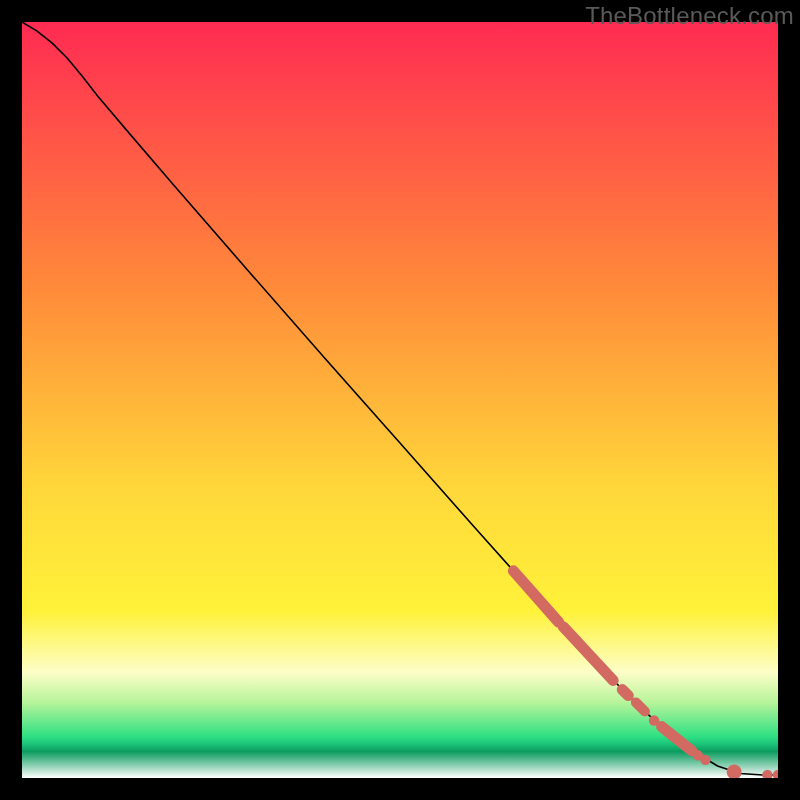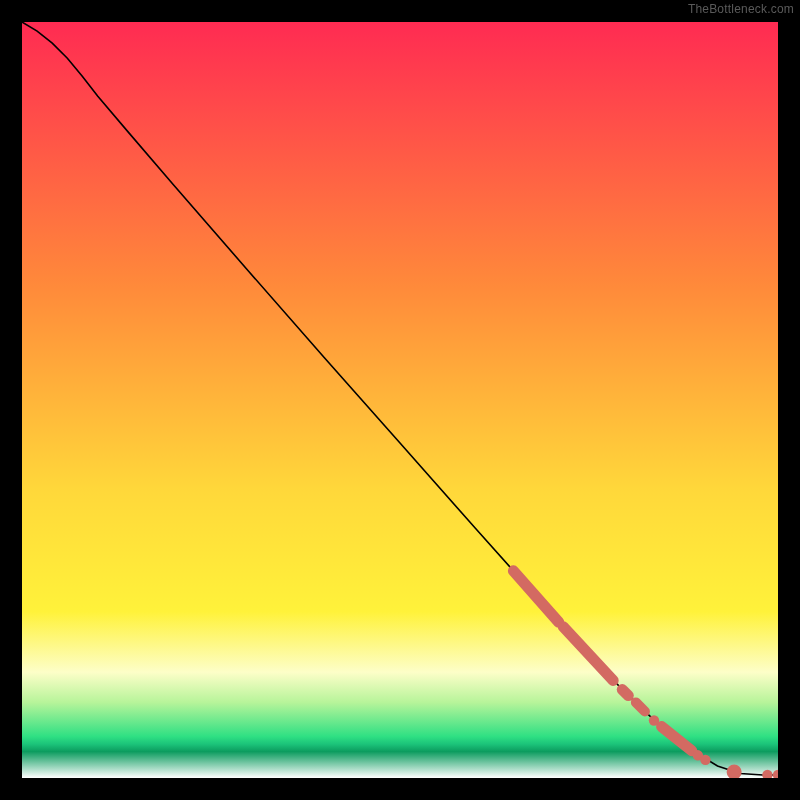--- a/index.html
+++ b/index.html
@@ -15,21 +15,21 @@
     position: relative;
     width: 800px;
     height: 800px;
     background: #000;
   }
   .watermark {
     position: absolute;
     top: 2px;
     right: 6px;
     color: #5a5a5a;
-    font-size: 12px;
+    font-size: 24px;
     font-weight: 500;
     letter-spacing: 0.2px;
     z-index: 100;
     user-select: none;
   }
   .plot {
     position: absolute;
     left: 22px;
     top: 22px;
     width: 756px;

